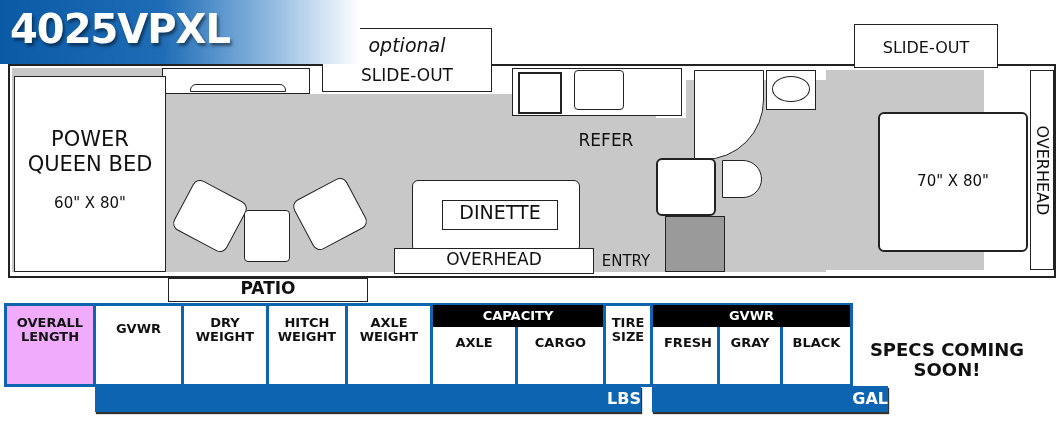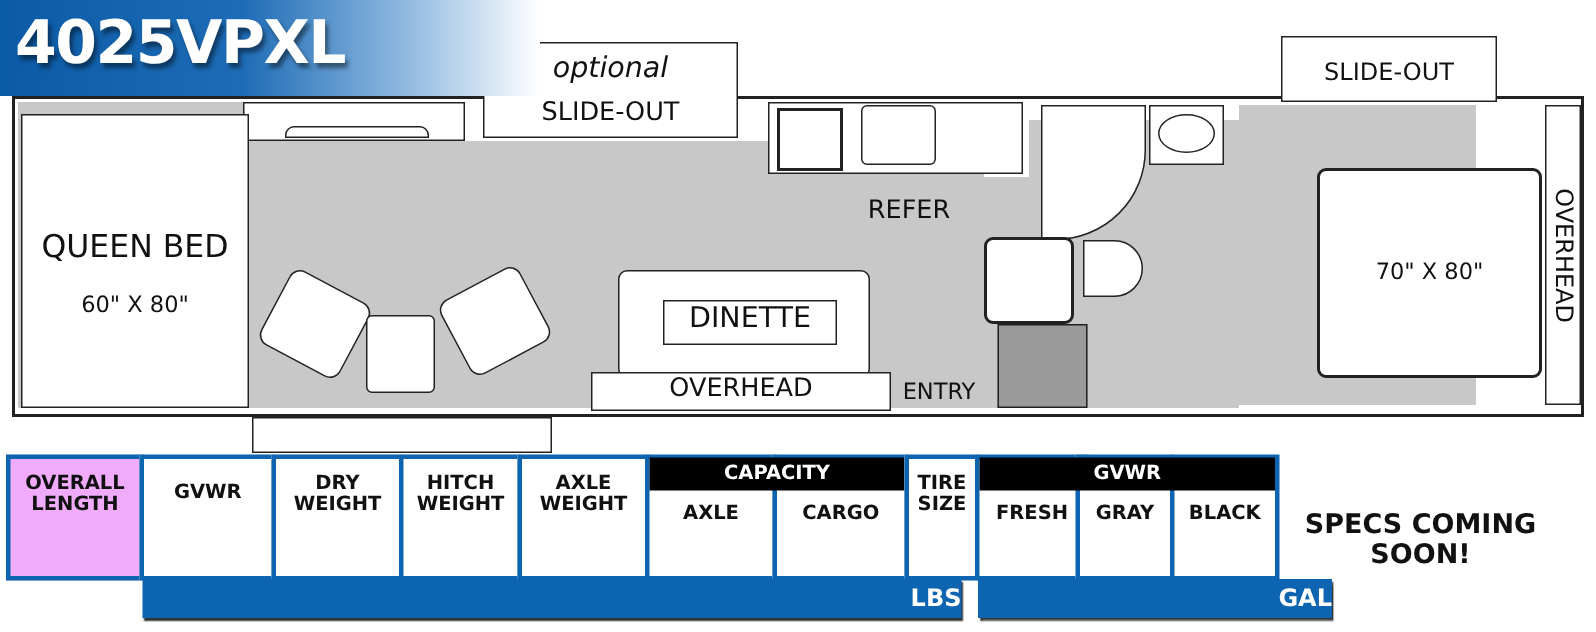--- a/index.html
+++ b/index.html
@@ -48,38 +48,40 @@
 
   <div class="abs wall" style="left:722px;top:160px;width:40px;height:38px;border-radius:0 20px 20px 0;"></div>
 
   <div class="abs" style="left:665px;top:216px;width:60px;height:56px;background:#9a9a9a;border:1px solid #222;"></div>
   <div class="abs plan-label" style="left:594px;top:254px;width:64px;font-size:15px;">ENTRY</div>
 
   <div class="abs wall" style="left:854px;top:24px;width:144px;height:44px;"></div>
   <div class="abs plan-label" style="left:854px;top:40px;width:144px;font-size:16px;">SLIDE-OUT</div>
 
   <div class="abs wall" style="left:14px;top:76px;width:152px;height:196px;"></div>
+  <div class="abs plan-label" style="left:14px;top:128px;width:152px;font-size:21px;">POWER</div>
   <div class="abs plan-label" style="left:14px;top:153px;width:152px;font-size:21px;">QUEEN BED</div>
   <div class="abs plan-label" style="left:14px;top:196px;width:152px;font-size:15px;">60" X 80"</div>
 
   <div class="abs wall" style="left:180px;top:188px;width:60px;height:56px;border-radius:8px;transform:rotate(28deg);"></div>
   <div class="abs wall" style="left:244px;top:210px;width:46px;height:52px;border-radius:4px;"></div>
   <div class="abs wall" style="left:300px;top:186px;width:60px;height:56px;border-radius:8px;transform:rotate(-28deg);"></div>
 
   <div class="abs wall" style="left:412px;top:180px;width:168px;height:72px;border-radius:6px;"></div>
   <div class="abs wall plan-label" style="left:442px;top:200px;width:116px;font-size:19px;padding-top:2px;height:30px;">DINETTE</div>
   <div class="abs wall plan-label" style="left:394px;top:248px;width:200px;height:26px;font-size:17px;padding-top:2px;">OVERHEAD</div>
 
   <div class="abs wall" style="left:878px;top:112px;width:150px;height:140px;border-radius:6px;border-width:2px;"></div>
   <div class="abs plan-label" style="left:878px;top:174px;width:150px;font-size:15px;">70" X 80"</div>
 
   <div class="abs wall" style="left:1030px;top:70px;width:24px;height:200px;"></div>
   <div class="abs plan-label" style="left:962px;top:162px;width:160px;font-size:16px;transform:rotate(90deg);">OVERHEAD</div>
 
   <div class="abs wall" style="left:168px;top:278px;width:200px;height:24px;border-width:1px;"></div>
+  <div class="abs plan-label" style="left:168px;top:280px;width:200px;font-size:17px;font-weight:bold;">PATIO</div>
 </div>
 
 <div class="abs title-banner"></div>
 <div class="abs title-text">4025VPXL</div>
 
 <div class="cell" style="left:4px;top:303px;width:92px;height:84px;background:#f0abfc;"><span>OVERALL LENGTH</span></div>
 <div class="cell" style="left:93px;top:303px;width:91px;height:84px;padding-top:16px;"><span>GVWR</span></div>
 <div class="cell" style="left:181px;top:303px;width:88px;height:84px;"><span>DRY WEIGHT</span></div>
 <div class="cell" style="left:266px;top:303px;width:82px;height:84px;"><span>HITCH WEIGHT</span></div>
 <div class="cell" style="left:345px;top:303px;width:88px;height:84px;"><span>AXLE WEIGHT</span></div>

